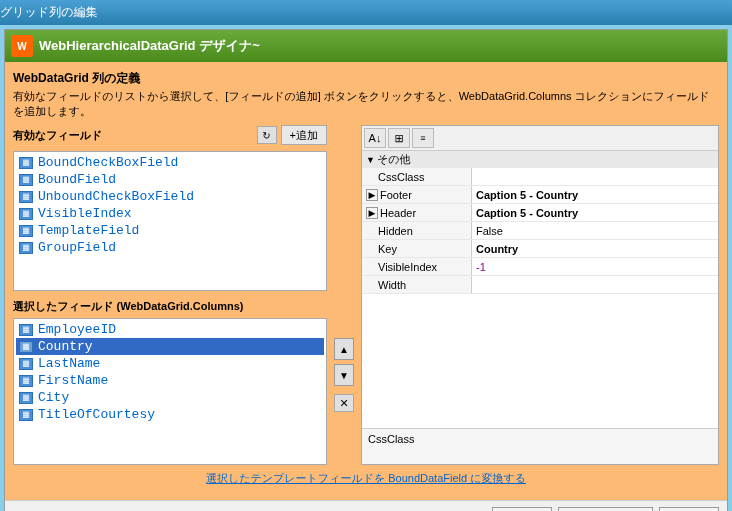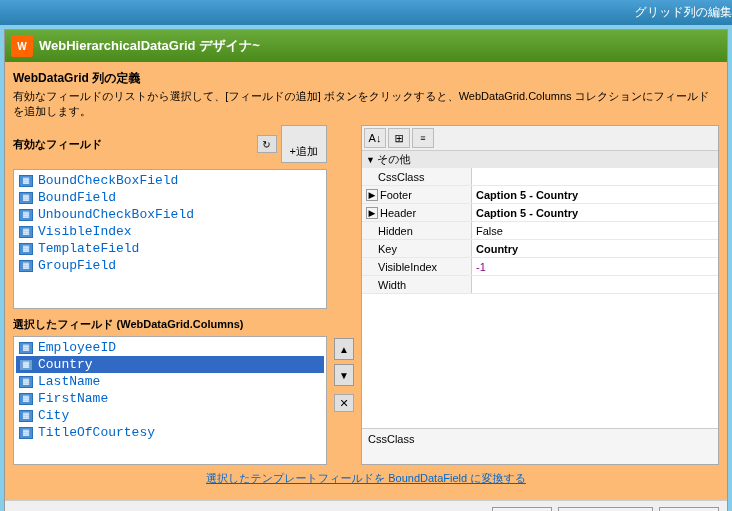--- a/index.html
+++ b/index.html
@@ -9,21 +9,21 @@
       background: #87CEEB;
       font-family: 'MS UI Gothic', 'MS Gothic', Meiryo, sans-serif;
       font-size: 12px;
       overflow: hidden;
     }
 
     
     .title-bar {
       background: linear-gradient(to bottom, #4a9fd4, #2a7fb0);
       color: white;
-      text-align: right;
+      text-align: left;
       padding: 4px 0;
       font-size: 12px;
     }
 
     
     .main-window {
       margin: 4px;
       background: #f0f0f0;
       border: 1px solid #999;
       height: calc(100% - 12px);
@@ -111,21 +111,21 @@
       border: 1px solid #aaa;
       cursor: pointer;
       display: flex;
       align-items: center;
       justify-content: center;
       font-size: 10px;
     }
     .add-btn {
       background: #e8e8e8;
       border: 1px solid #aaa;
-      padding: 18px 8px;
+      padding: 2px 8px;
       cursor: pointer;
       font-size: 11px;
       height: 20px;
     }
 
     .field-list {
       border: 1px solid #aaa;
       background: white;
       height: 140px;
       overflow-y: auto;

